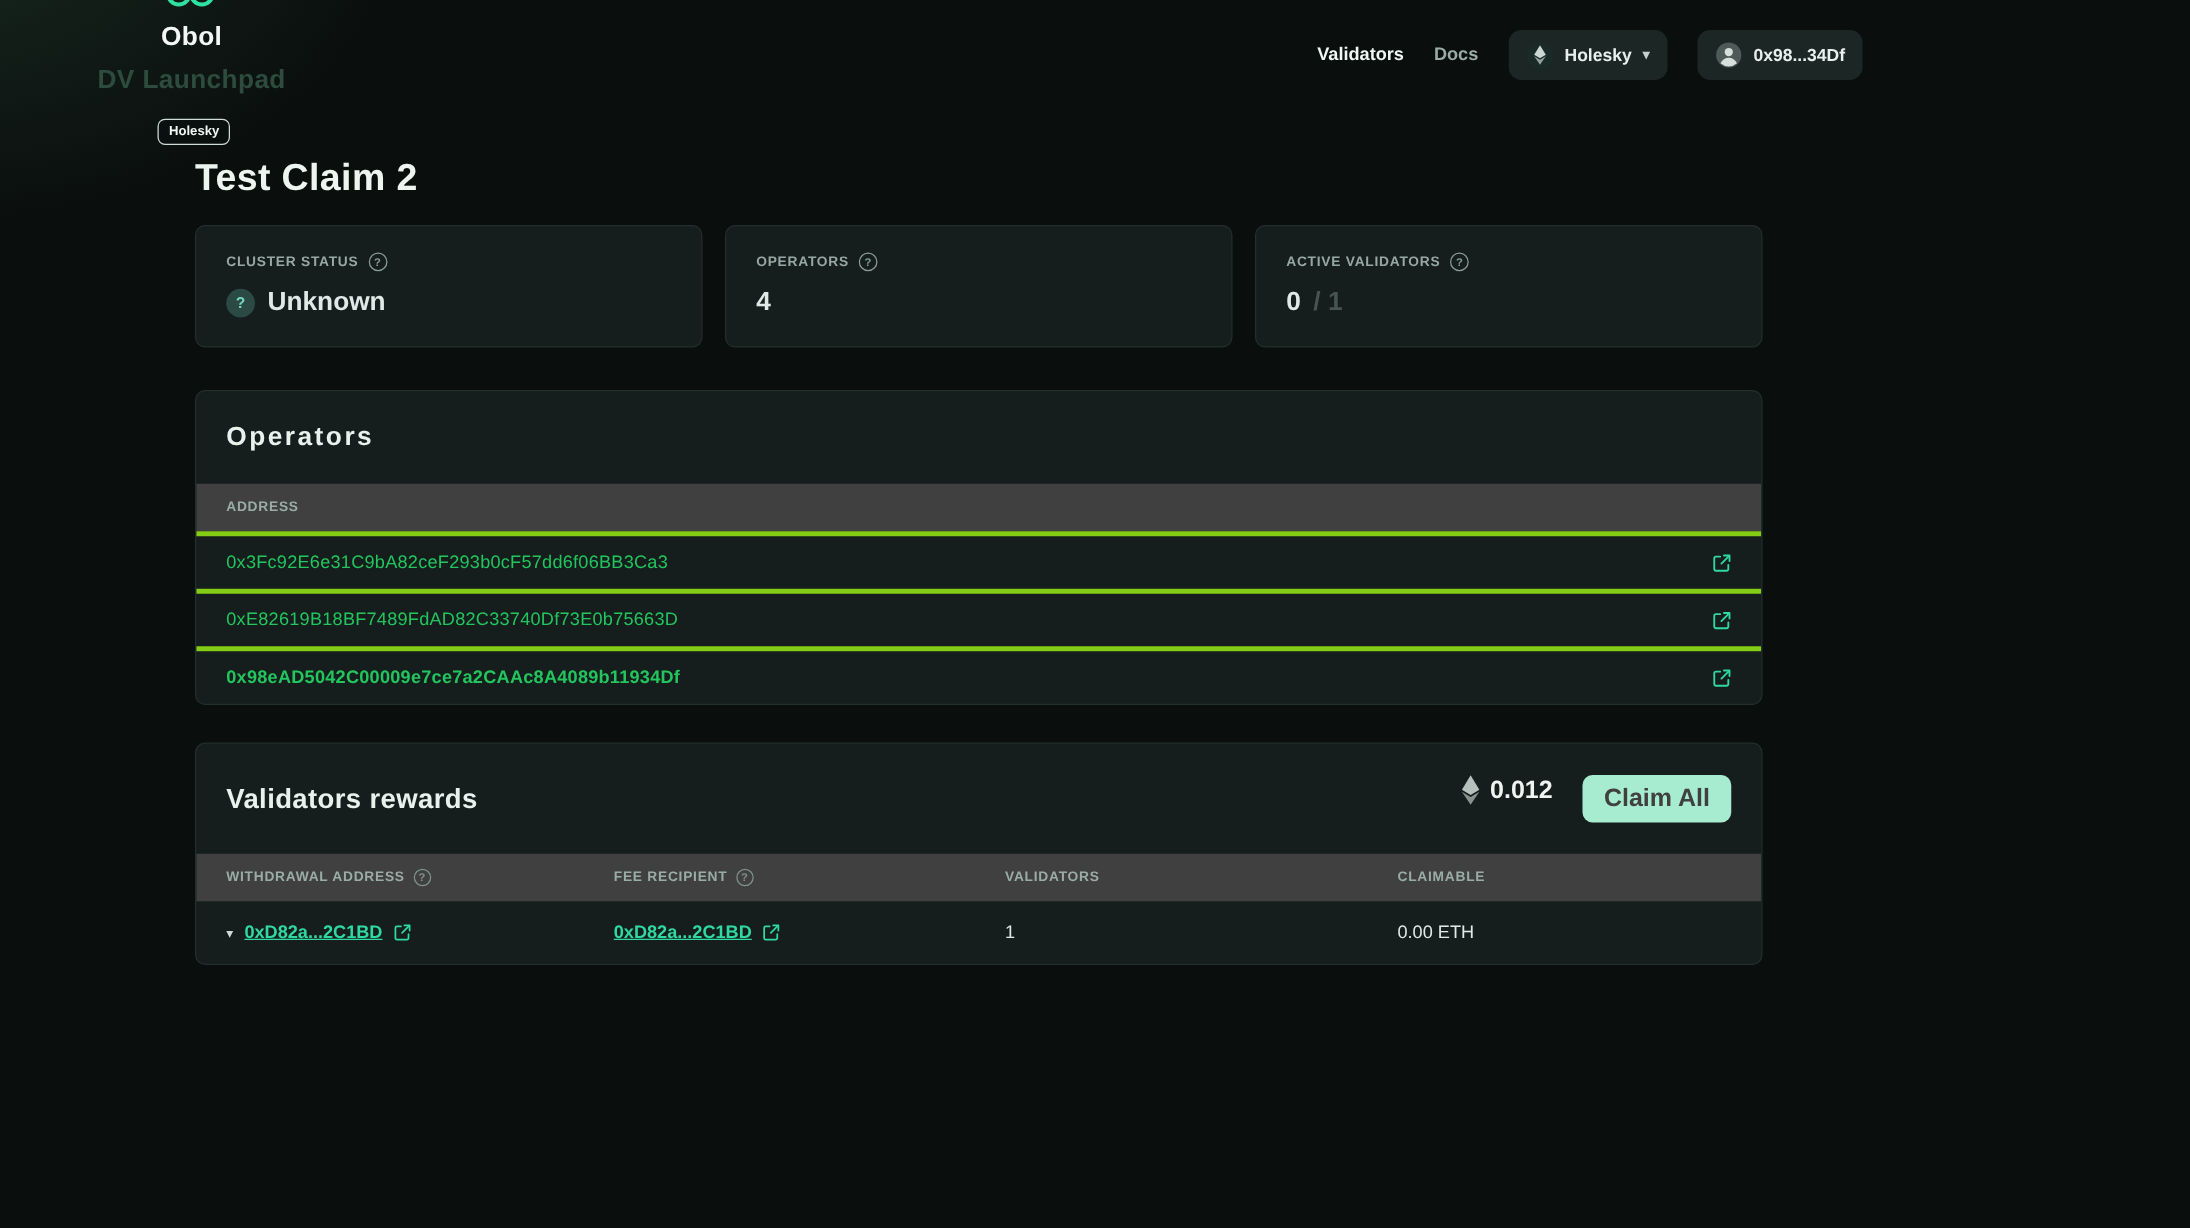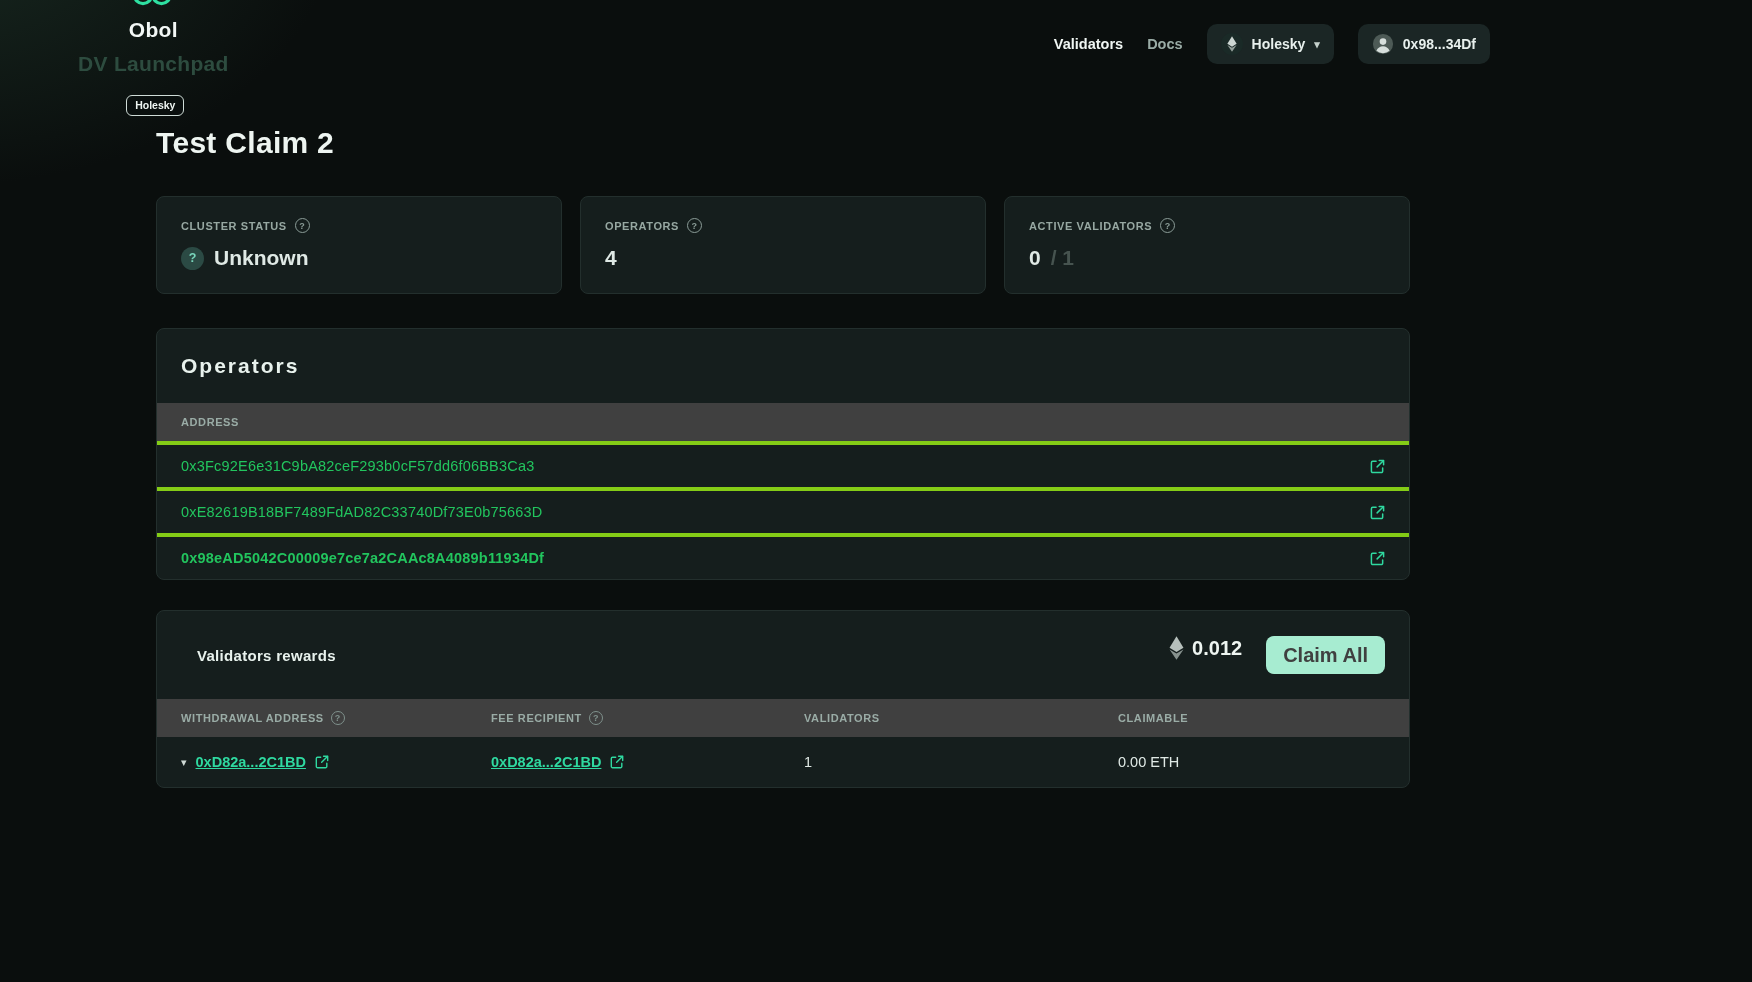--- a/index.html
+++ b/index.html
@@ -26,32 +26,32 @@
   .nav-link { font-size:14.5px; font-weight:700; color:#f0f6f3; cursor:pointer; }
   .nav-link.muted { color:#9aaca6; font-weight:600; }
   .hdr-btn { display:flex; align-items:center; gap:9px; background:#1b2625; border:none; border-radius:10px; padding:8px 14px; height:40px; font-family:inherit; font-size:14px; font-weight:700; color:#e8f0ed; cursor:pointer; }
   .circle-icon { width:22px; height:22px; border-radius:50%; background:#39514c33; background-color:#1a2a27; display:flex; align-items:center; justify-content:center; }
   .chev { font-size:11px; color:#c5d1cc; line-height:1; }
   
   .main { position:relative; margin-left:156px; width:1254px; }
   .page-title { margin-top:38px; font-size:30px; font-weight:800; color:#eef5f1; letter-spacing:.3px; }
   .page-subtitle { margin-top:16px; font-size:11.5px; color:#7d8f89; }
   
-  .stats { display:flex; gap:18px; margin-top:36px; }
+  .stats { display:flex; gap:18px; margin-top:20px; }
   .stat-card { flex:1; background:#151e1d; border:1px solid #232f2d; border-radius:8px; padding:21px 24px 23px; }
   .stat-label { display:flex; align-items:center; gap:8px; font-size:11px; font-weight:700; letter-spacing:.6px; color:#97a8a2; text-transform:uppercase; }
   .stat-value-row { display:flex; align-items:center; gap:10px; margin-top:13px; font-size:21px; font-weight:700; color:#dfe9e5; }
   .muted-total { color:#46534f; font-weight:700; }
   .help-icon { width:15px; height:15px; border:1.4px solid #8a9c97; border-radius:50%; color:#8a9c97; font-size:9px; font-weight:700; display:inline-flex; align-items:center; justify-content:center; cursor:pointer; flex:0 0 auto; }
   .unknown-badge { width:23px; height:23px; border-radius:50%; background:#2b4a44; color:#79d6bc; font-size:12.5px; font-weight:700; display:inline-flex; align-items:center; justify-content:center; }
   
   .panel { margin-top:34px; background:#151e1d; border:1px solid #232f2d; border-radius:8px; overflow:hidden; }
   .panel-title-row { display:flex; align-items:center; justify-content:space-between; padding:25px 24px; }
   .panel-title { font-size:21px; font-weight:700; color:#e8f2ed; letter-spacing:2px; }
-  .panel-title.tight { letter-spacing:.3px; font-size:15px;margin-left:16px; }
+  .panel-title.tight { letter-spacing:.3px; font-size:22px; }
   .band { background:#404040; height:38px; display:flex; align-items:center; padding:0 24px; font-size:11px; font-weight:700; letter-spacing:.6px; color:#9aaca6; text-transform:uppercase; }
   .band .help-icon { width:14px; height:14px; border-color:#7f918c; color:#7f918c; margin-left:7px; }
   
   .op-row { display:flex; align-items:center; justify-content:space-between; height:46px; padding:0 24px; border-top:4px solid #84cc16; font-size:14.5px; color:#22c55e; letter-spacing:.2px; }
   .op-row:first-of-type { border-top:none; }
   .op-row.bold .op-address { font-weight:700; }
   .ext-link { display:inline-flex; align-items:center; cursor:pointer; }
   
   .rewards-right { display:flex; align-items:flex-start; gap:14px; }
   .rewards-total { display:flex; align-items:center; gap:8px; font-size:20px; font-weight:800; color:#eef5f1; }

